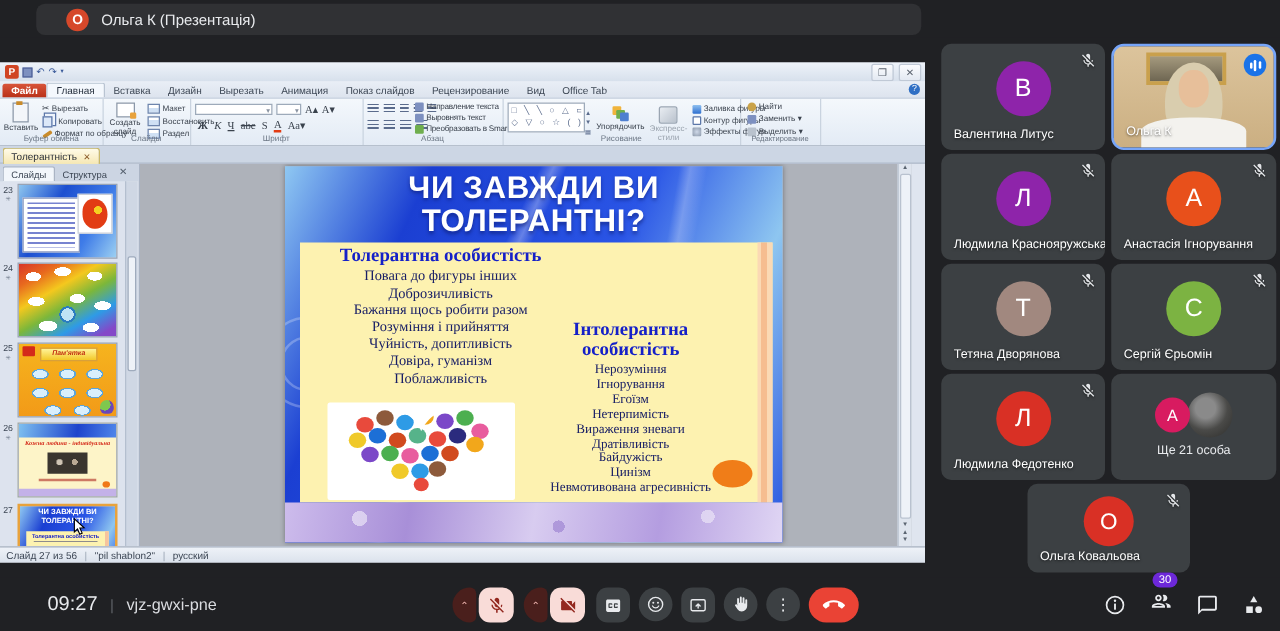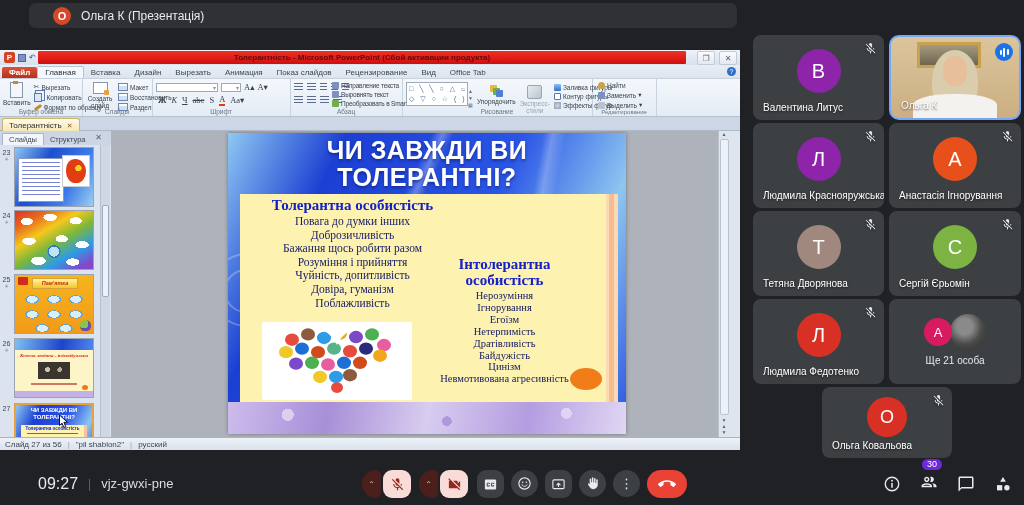--- a/index.html
+++ b/index.html
@@ -299,23 +299,20 @@
   <div class="ppt">
 
     <div class="ppt-title">
       <div class="qat">
         <span class="ppt-logo">P</span>
         <span class="save-ico"></span>
         <span class="g">↶</span>
         <span class="g">↷</span>
         <span class="g" style="font-size:5px">▾</span>
       </div>
-      <div class="red-banner">
-        <span>Толерантність - Microsoft PowerPoint (Сбой активации продукта)</span>
-      </div>
       <div class="winbtns">
         <span class="wb">❐</span>
         <span class="wb">✕</span>
       </div>
     </div>
 
     <div class="ppt-tabs">
       <span class="rtab file">Файл</span>
       <span class="rtab sel">Главная</span>
       <span class="rtab">Вставка</span>
@@ -552,34 +549,35 @@
 
       <div class="canvas">
         <div class="slide">
           <div class="ring" style="left:-18px;top:120px;width:70px;height:70px;"></div>
           <div class="ring" style="left:-4px;top:136px;width:40px;height:40px;"></div>
           <div class="slide-title">ЧИ ЗАВЖДИ ВИ ТОЛЕРАНТНІ?</div>
           <div class="ybox">
             <div class="stripe"></div>
             <div class="col col-tol">
               <div class="hd">Толерантна особистість</div>
-              <div class="it">Повага до думки інших</div>
+              <div class="it">Повага до фигуры інших</div>
               <div class="it">Доброзичливість</div>
               <div class="it">Бажання щось робити разом</div>
               <div class="it">Розуміння і прийняття</div>
               <div class="it">Чуйність, допитливість</div>
               <div class="it">Довіра, гуманізм</div>
               <div class="it">Поблажливість</div>
             </div>
             <div class="col col-int">
               <div class="hd">Інтолерантна особистість</div>
               <div class="it">Нерозуміння</div>
               <div class="it">Ігнорування</div>
               <div class="it">Егоїзм</div>
               <div class="it">Нетерпимість</div>
+              <div class="it">Вираження зневаги</div>
               <div class="it">Дратівливість</div>
               <div class="it">Байдужість</div>
               <div class="it">Цинізм</div>
               <div class="it">Невмотивована агресивність</div>
             </div>
             <div class="heart-img">
               <svg width="150" height="78" viewBox="0 0 150 88" preserveAspectRatio="none">
                 <defs>
                     <clipPath id="heartclip">
                       <path d="M75,26 C70,12 56,4 44,4 C26,4 14,16 14,32 C14,56 45,64 75,84 C105,64 136,56 136,32 C136,16 124,4 106,4 C94,4 80,12 75,26 Z"></path>

